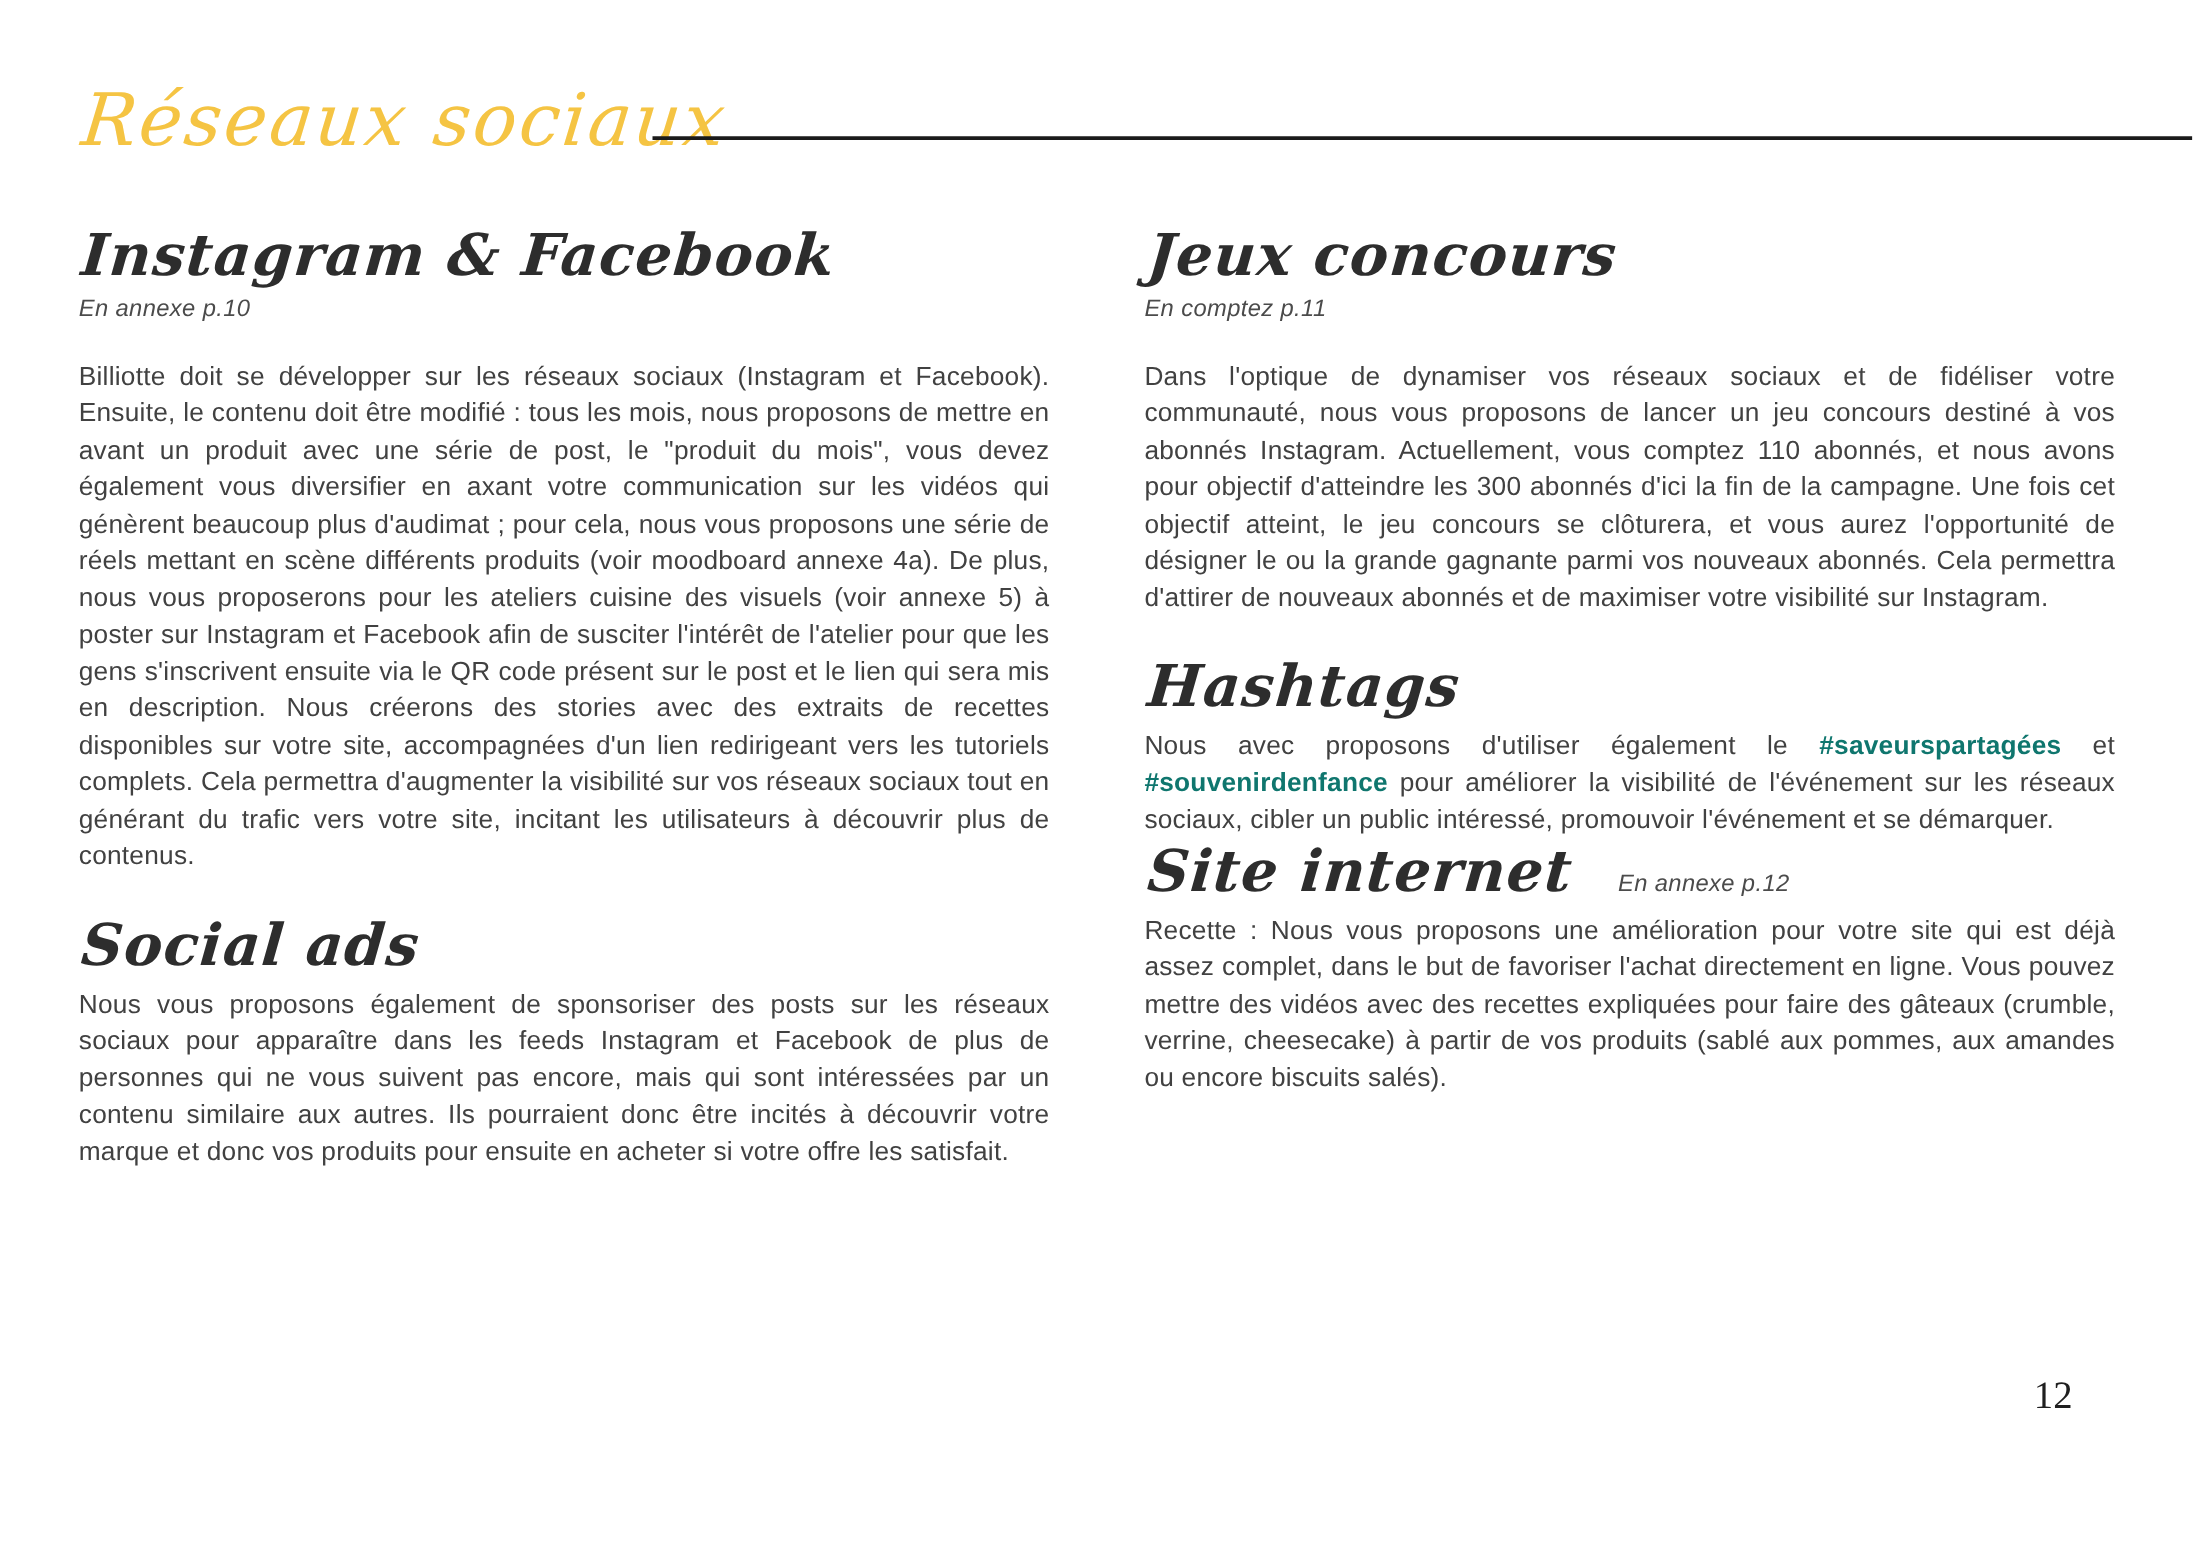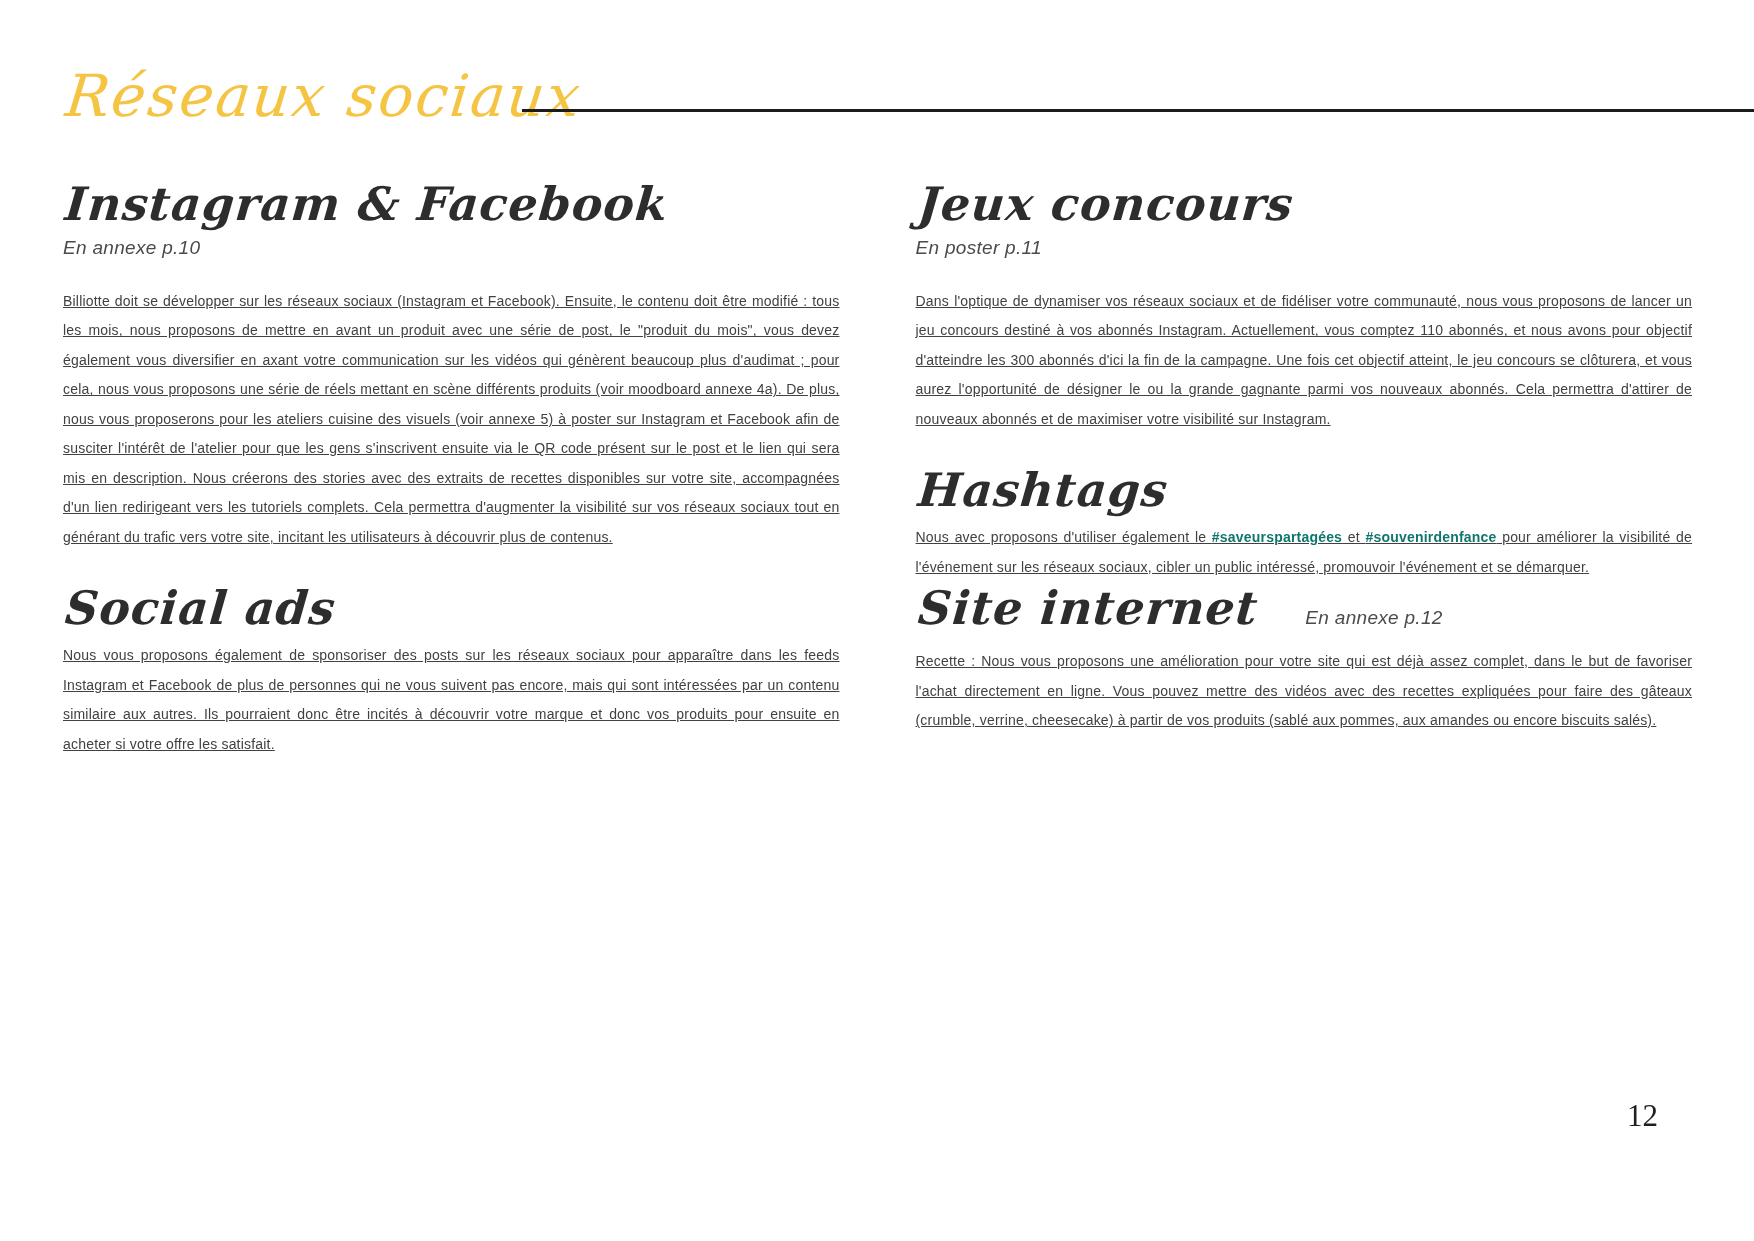--- a/index.html
+++ b/index.html
@@ -56,40 +56,39 @@
     margin: 0 0 6px 0;
   }
   .annex {
     font-style: italic;
     font-size: 19px;
     color: #4b4b4b;
     letter-spacing: 0.3px;
     margin: 0 0 28px 0;
   }
   .body-text {
-    font-size: 14px;
+    font-size: 21px;
     line-height: 29.5px;
     letter-spacing: 0.2px;
     color: #414141;
     text-align: justify;
     margin: 0;
-    text-decoration: underline;
   }
   .body-text strong { font-weight: bold; color: #0f766e; }
 
   .section-gap { margin-top: 30px; }
 
   .heading-row {
     display: flex;
     align-items: baseline;
     gap: 38px;
     margin: 0 0 6px 0;
   }
   .heading-row .script-heading { margin: 0; }
-  .heading-row .annex { margin: 12px; }
+  .heading-row .annex { margin: 1px; }
 
   
   .page-number {
     position: absolute;
     right: 96px;
     top: 1098px;
     font-family: "Liberation Serif", serif;
     font-size: 31px;
     color: #1f1f1f;
   }
@@ -110,21 +109,21 @@
       <p class="annex">En annexe p.10</p>
       <p class="body-text">Billiotte doit se développer sur les réseaux sociaux (Instagram et Facebook). Ensuite, le contenu doit être modifié : tous les mois, nous proposons de mettre en avant un produit avec une série de post, le "produit du mois", vous devez également vous diversifier en axant votre communication sur les vidéos qui génèrent beaucoup plus d'audimat ; pour cela, nous vous proposons une série de réels mettant en scène différents produits (voir moodboard annexe 4a).  De plus, nous vous proposerons pour les ateliers cuisine des visuels (voir annexe 5) à poster sur Instagram et Facebook afin de susciter l'intérêt de l'atelier pour que les gens s'inscrivent ensuite via le QR code présent sur le post et le lien qui sera mis en description. Nous créerons des stories avec des extraits de recettes disponibles sur votre site, accompagnées d'un lien redirigeant vers les tutoriels complets. Cela permettra d'augmenter la visibilité sur vos réseaux sociaux tout en générant du trafic vers votre site, incitant les utilisateurs à découvrir plus de contenus.</p>
 
       <h2 class="script-heading section-gap">Social ads</h2>
       <p class="body-text">Nous vous proposons également de sponsoriser des posts sur les réseaux sociaux pour apparaître dans les feeds Instagram et Facebook de plus de personnes qui ne vous suivent pas encore, mais qui sont intéressées par un contenu similaire aux autres. Ils pourraient donc être incités à découvrir votre marque et donc vos produits pour ensuite en acheter si votre offre les satisfait.</p>
     </div>
 
     <div class="col">
 
       <h2 class="script-heading">Jeux concours</h2>
-      <p class="annex">En poster p.11</p>
+      <p class="annex">En comptez p.11</p>
       <p class="body-text">Dans l'optique de dynamiser vos réseaux sociaux et de fidéliser votre communauté, nous vous proposons de lancer un jeu concours destiné à vos abonnés Instagram. Actuellement, vous comptez 110 abonnés, et nous avons pour objectif d'atteindre les 300 abonnés d'ici la fin de la campagne. Une fois cet objectif atteint, le jeu concours se clôturera, et vous aurez l'opportunité de désigner le ou la grande gagnante parmi vos nouveaux abonnés. Cela permettra d'attirer de nouveaux abonnés et de maximiser votre visibilité sur Instagram.</p>
 
       <h2 class="script-heading section-gap">Hashtags</h2>
       <p class="body-text"><span>Nous avec proposons d'utiliser également le </span><strong>#saveurspartagées</strong><span> et </span><strong>#souvenirdenfance</strong><span> pour améliorer la visibilité de l'événement sur les réseaux sociaux, cibler un public intéressé, promouvoir l'événement et se démarquer.</span></p>
 
       <div class="heading-row section-gap">
         <h2 class="script-heading">Site internet</h2>
         <p class="annex">En annexe p.12</p>
       </div>
       <p class="body-text">Recette : Nous vous proposons une amélioration pour votre site qui est déjà assez complet, dans le but de favoriser l'achat directement en ligne. Vous pouvez mettre des vidéos avec des recettes expliquées pour faire des gâteaux (crumble, verrine, cheesecake) à partir de vos produits (sablé aux pommes, aux amandes ou encore biscuits salés).</p>

